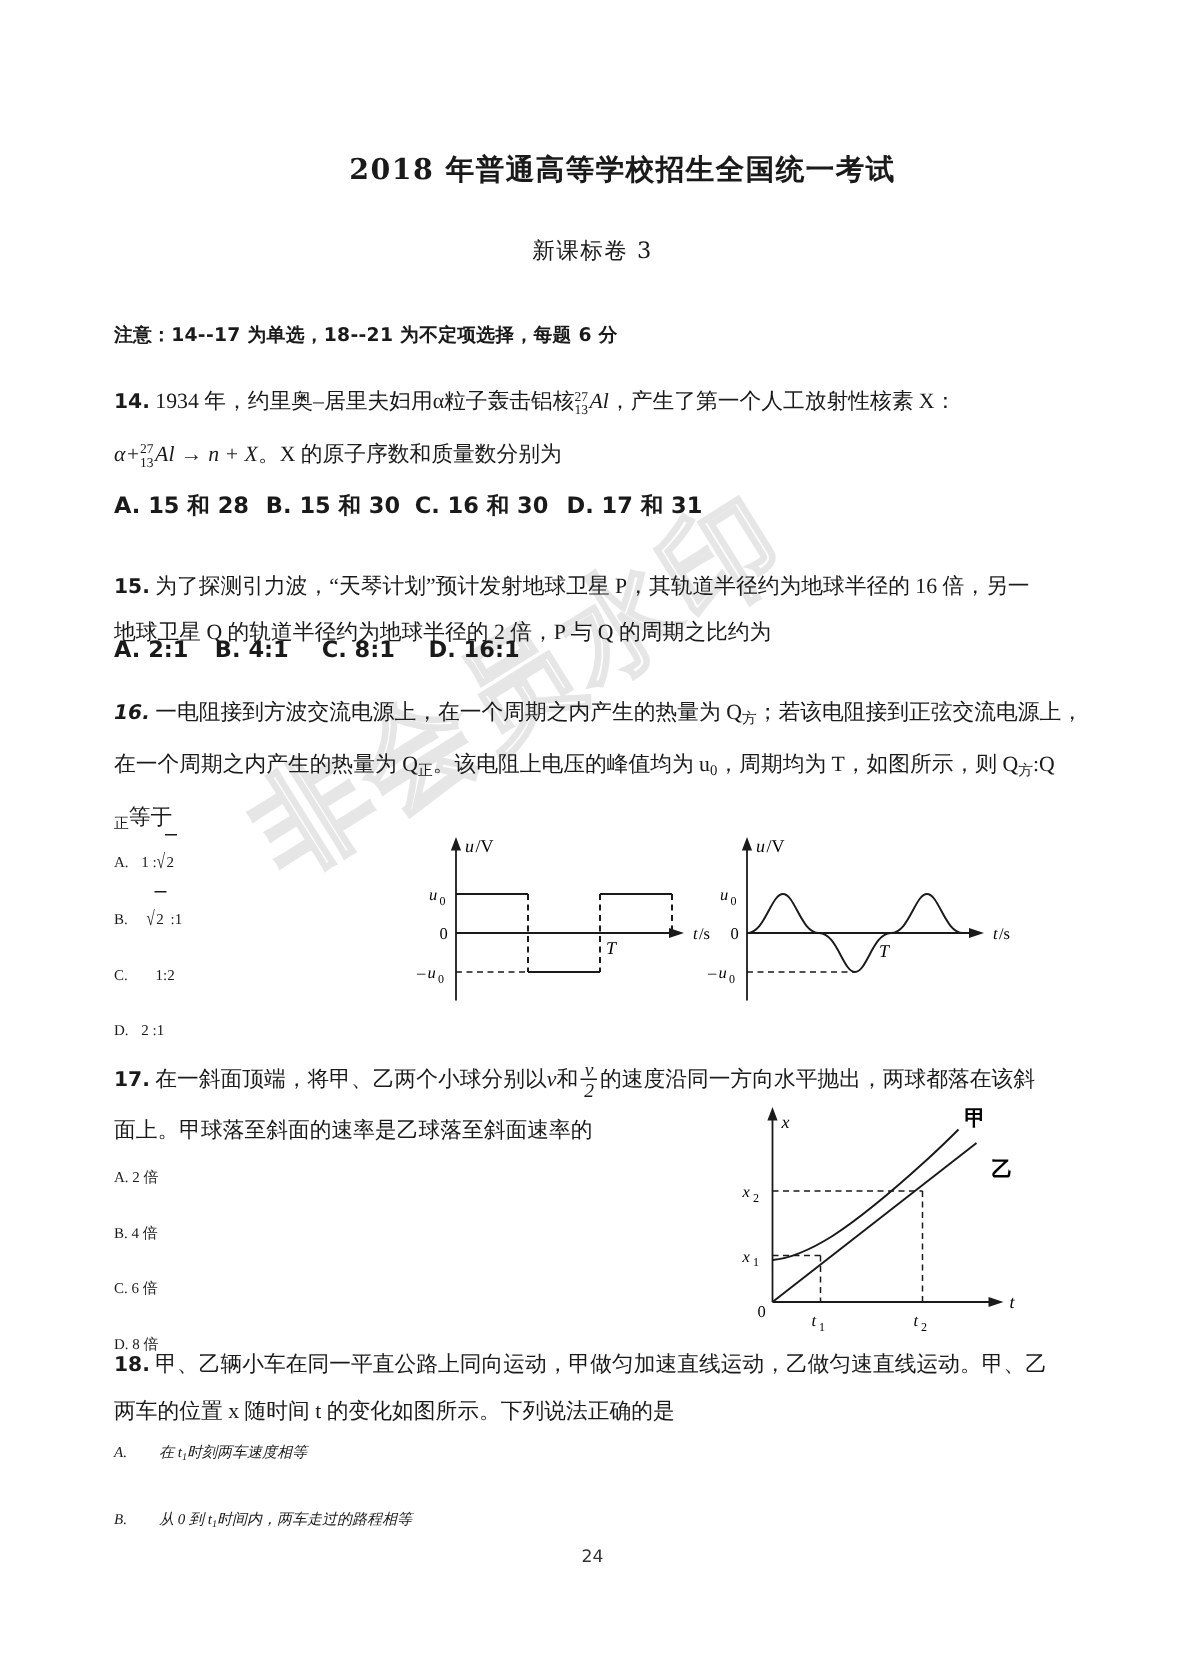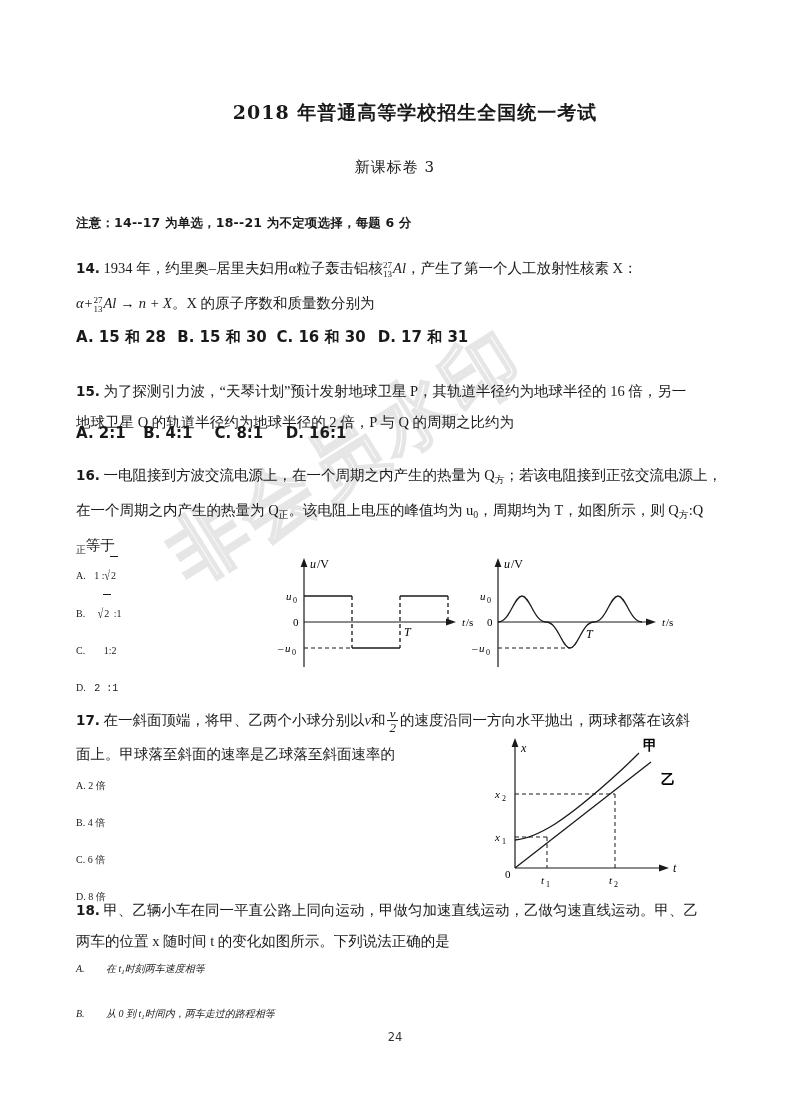--- a/index.html
+++ b/index.html
@@ -212,21 +212,21 @@
     </div>
     <div class="opts-inline" style="top:424px;">
       <span style="width:62px;">A. 2:1</span>
       <span style="width:66px;">B. 4:1</span>
       <span style="width:66px;">C. 8:1</span>
       <span>D. 16:1</span>
     </div>
 
     <div class="q" style="top:460px;">
       <span class="ln">
-        <b style="font-family:'DejaVu Sans',sans-serif;font-size:13.5px;">16.</b>
+        <b style="font-family:'DejaVu Sans',sans-serif;font-size:13.5px;font-style:italic;">16.</b>
         <span>一电阻接到方波交流电源上，在一个周期之内产生的热量为 Q</span><span class="sub">方</span><span>；若该电阻接到正弦交流电源上，</span>
       </span>
       <span class="ln">
         <span>在一个周期之内产生的热量为 Q</span><span class="sub">正</span><span>。该电阻上电压的峰值均为 u</span><span class="sub">0</span><span>，周期均为 T，如图所示，则 Q</span><span class="sub">方</span><span>:Q</span>
       </span>
       <span class="ln">
         <span class="sub">正</span><span>等于</span>
       </span>
     </div>
 
@@ -238,21 +238,21 @@
       <span class="row">
         <span>B.</span>
         <span style="padding-left:10px;"><span class="radical">√</span><span class="sqrt">2</span></span> :1
       </span>
       <span class="row">
         <span>C.</span>
         <span style="padding-left:16px;">1:2</span>
       </span>
       <span class="row">
         <span>D.</span>
-        <span style="padding-left:6px;font-family:Liberation Mono, monospace;">2 :1</span>
+        <span style="padding-left:6px;">2 :1</span>
       </span>
     </div>
 
     <div class="fig" style="left:276px; top:552px;">
       <svg width="210" height="125" viewBox="0 0 210 125">
 
         <line x1="28" y1="115" x2="28" y2="12" stroke="#1a1a1a" stroke-width="1.2"></line>
         <polygon points="28,6 24.6,15 31.4,15" fill="#1a1a1a"></polygon>
 
         <line x1="28" y1="70" x2="172" y2="70" stroke="#1a1a1a" stroke-width="1.2"></line>

